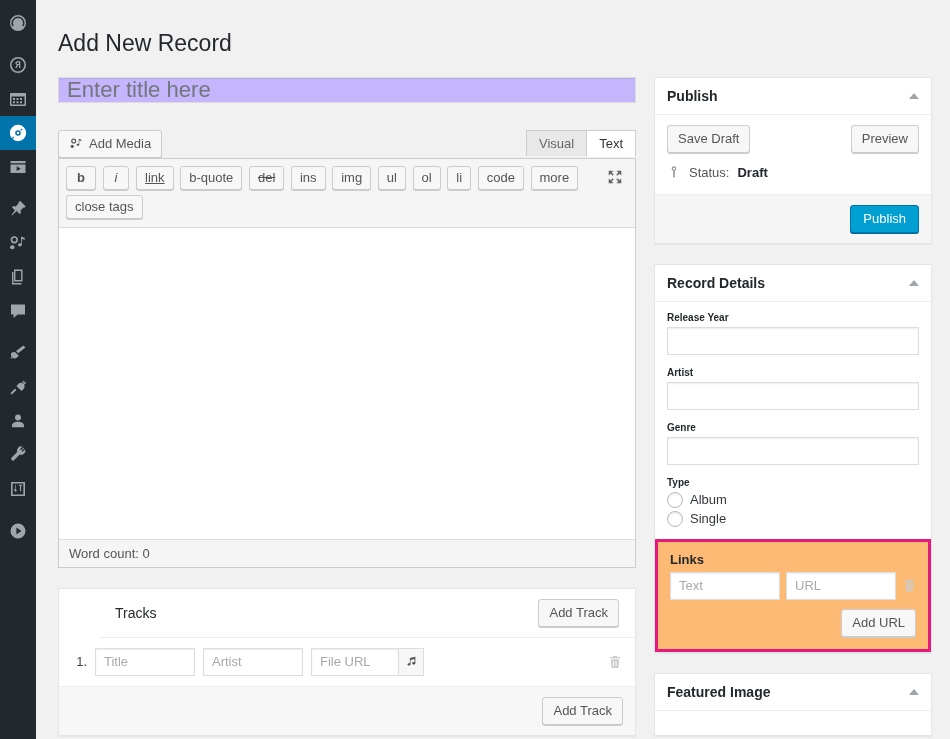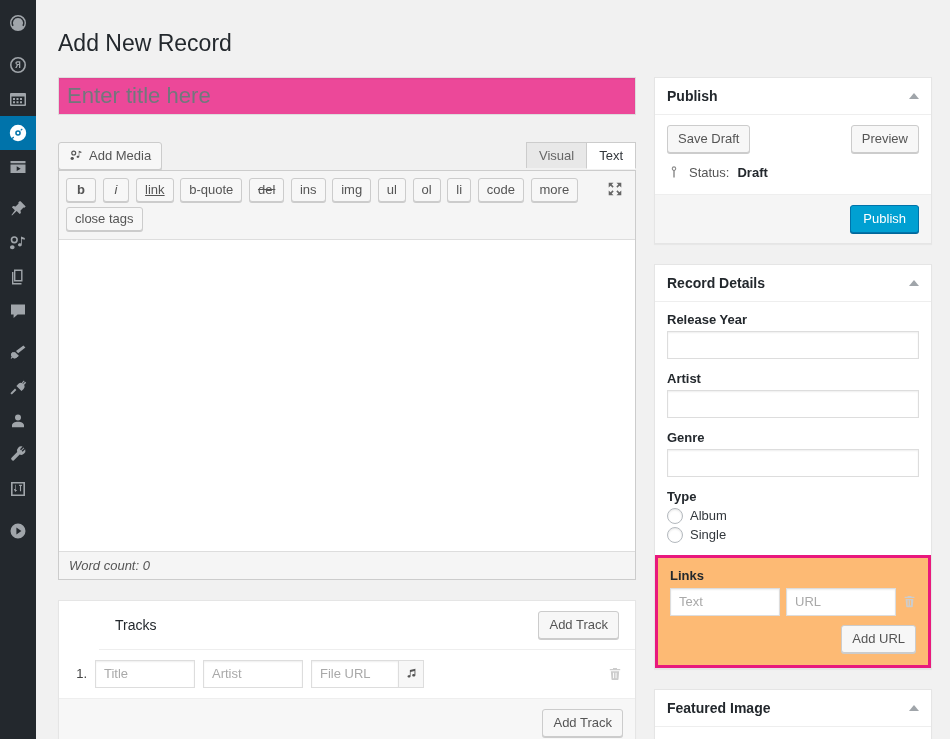--- a/index.html
+++ b/index.html
@@ -57,27 +57,27 @@
     line-height: 1.3;
     font-family: "Liberation Sans", sans-serif;
   }
   .cols { display: flex; gap: 18px; align-items: flex-start; }
   .col-main { width: 578px; flex: 0 0 578px; }
   .col-side { width: 278px; flex: 0 0 278px; }
 
   
   .titlewrap input {
     width: 100%;
-    height: 38px;
+    height: 26px;
     padding: 0 8px;
     font-size: 1.7em;
     line-height: 100%;
     font-family: "Liberation Sans", sans-serif;
     color: #32373c;
-    background: #ec4899;
+    background: #c4b5fd;
     border: 1px solid #ddd;
     box-shadow: inset 0 1px 2px rgba(0,0,0,.07);
     outline: none;
   }
   .titlewrap input::placeholder { color: #72777c; opacity: 1; }
 
   
   .editor-wrap { margin-top: 27px; }
   .media-row {
     display: flex; align-items: flex-start; justify-content: space-between;
@@ -160,21 +160,20 @@
     background: #fff;
     border-top: 1px solid #ddd;
     height: 312px;
   }
   .editor-status {
     background: #f5f5f5;
     border-top: 1px solid #ddd;
     padding: 6px 10px;
     font-size: 13px;
     color: #555;
-    font-style: italic;
   }
 
   
   .postbox {
     background: #fff;
     border: 1px solid #e5e5e5;
     box-shadow: 0 1px 1px rgba(0,0,0,.04);
     margin-bottom: 20px;
   }
   .postbox-header {
@@ -274,21 +273,21 @@
     cursor: pointer;
     box-shadow: 0 1px 0 #006799;
     font-family: "Liberation Sans", sans-serif;
   }
 
   
   .rd-body { padding: 10px 12px 12px 12px; }
   .fld { margin-bottom: 12px; }
   .fld-label {
     display: block;
-    font-size: 13px;
+    font-size: 10px;
     font-weight: bold;
     color: #23282d;
     margin-bottom: 4px;
   }
   .fld input { width: 100%; }
   .radio-line {
     display: flex; align-items: center; gap: 7px;
     margin: 3px 0;
     font-size: 13px;
     color: #32373c;

